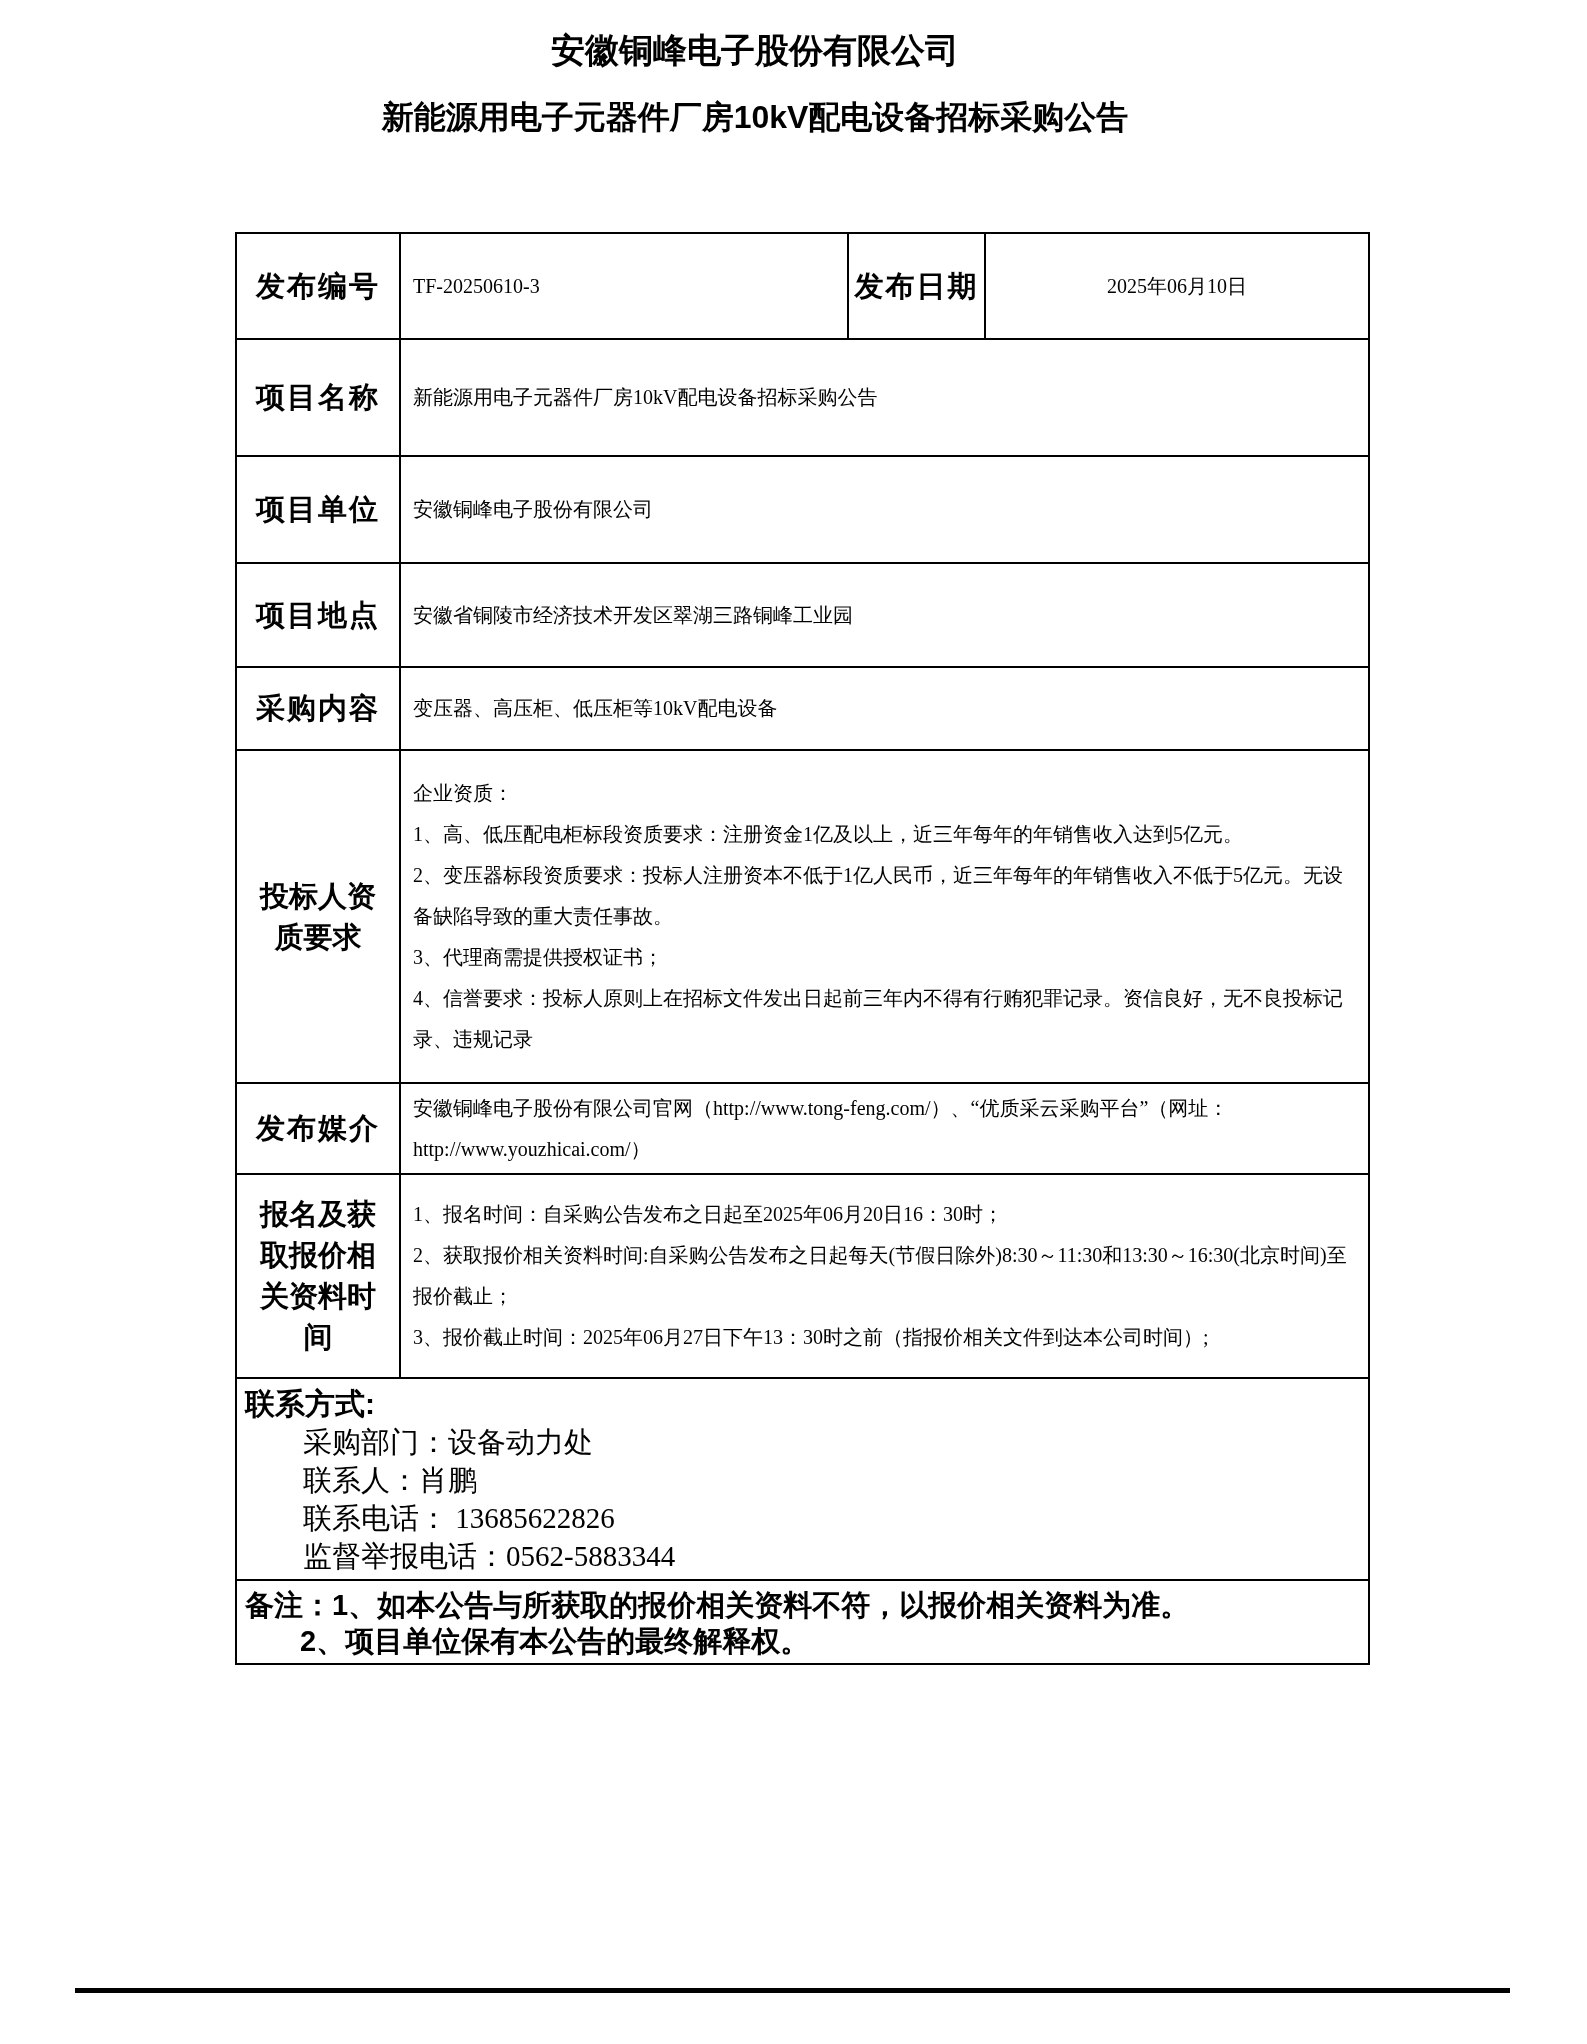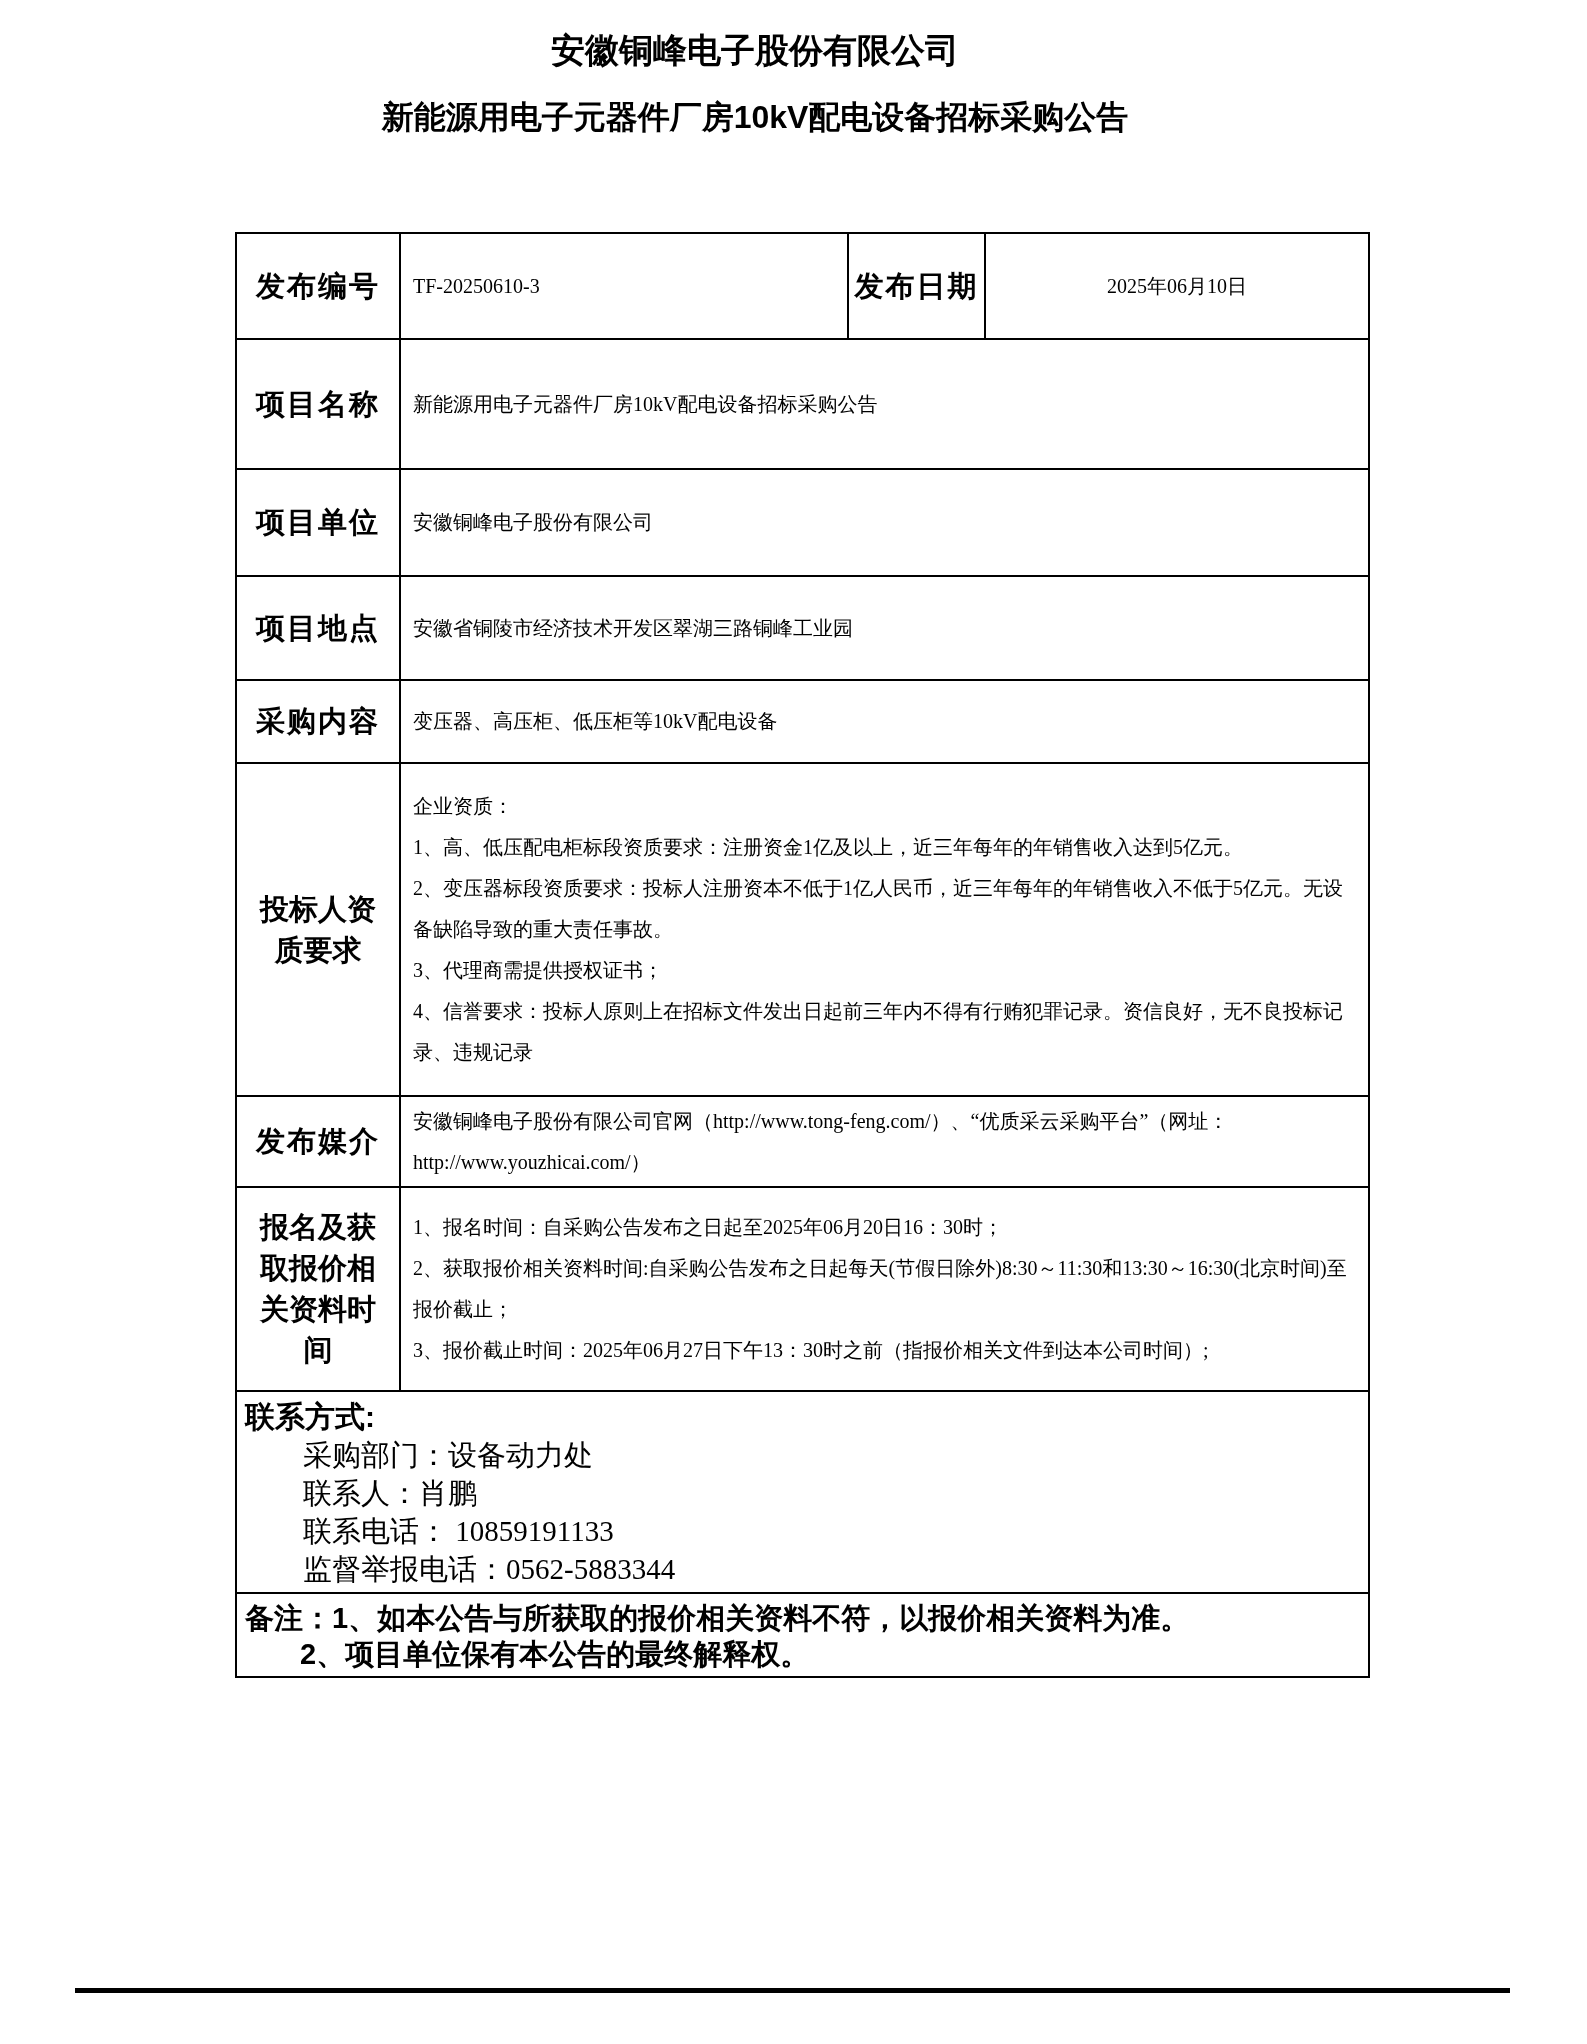--- a/index.html
+++ b/index.html
@@ -29,21 +29,21 @@
     font-weight:bold;text-align:center;font-size:29px;line-height:41px;
     font-family:"Liberation Sans", sans-serif;padding:0 22px;
   }
   .lbl-spaced{letter-spacing:2px;padding:0 4px;}
   .val{
     font-size:20px;line-height:41px;padding:2px 10px 2px 12px;
     font-family:"Liberation Serif", serif;text-align:left;
   }
   .val p{margin:0;}
   .val-center{text-align:center;padding:2px 4px;}
-  .r1{height:106px;} .r2{height:130px;} .r3{height:106px;} .r4{height:107px;padding-left:28px;}
+  .r1{height:106px;} .r2{height:117px;} .r3{height:106px;} .r4{height:107px;padding-left:28px;}
   .r5{height:104px;} .r6{height:83px;}  .r7{height:333px;} .r8{height:91px;}
   .r9{height:204px;} .r10{height:191px;} .r11{height:74px;}
   .block-cell{padding:6px 10px 4px 8px;vertical-align:top;}
   .contact-heading{
     font-weight:bold;font-size:30px;line-height:38px;
     font-family:"Liberation Sans", sans-serif;
   }
   .contact-line{font-size:29px;line-height:38px;padding-left:58px;}
   .remark-line{
     font-weight:bold;font-size:29px;line-height:36px;
@@ -123,21 +123,21 @@
       <p>2、获取报价相关资料时间:自采购公告发布之日起每天(节假日除外)8:30～11:30和13:30～16:30(北京时间)至报价截止；</p>
       <p>3、报价截止时间：2025年06月27日下午13：30时之前（指报价相关文件到达本公司时间）;</p>
     </td>
   </tr>
 
   <tr class="r10">
     <td class="block-cell" colspan="4">
       <div class="contact-heading">联系方式:</div>
       <div class="contact-line">采购部门：设备动力处</div>
       <div class="contact-line">联系人：肖鹏</div>
-      <div class="contact-line">联系电话： 10859191133</div>
+      <div class="contact-line">联系电话： 13685622826</div>
       <div class="contact-line">监督举报电话：0562-5883344</div>
     </td>
   </tr>
 
   <tr class="r11">
     <td class="block-cell" colspan="4">
       <div class="remark-line">备注：1、如本公告与所获取的报价相关资料不符，以报价相关资料为准。</div>
       <div class="remark-line remark-indent">2、项目单位保有本公告的最终解释权。</div>
     </td>
   </tr>

